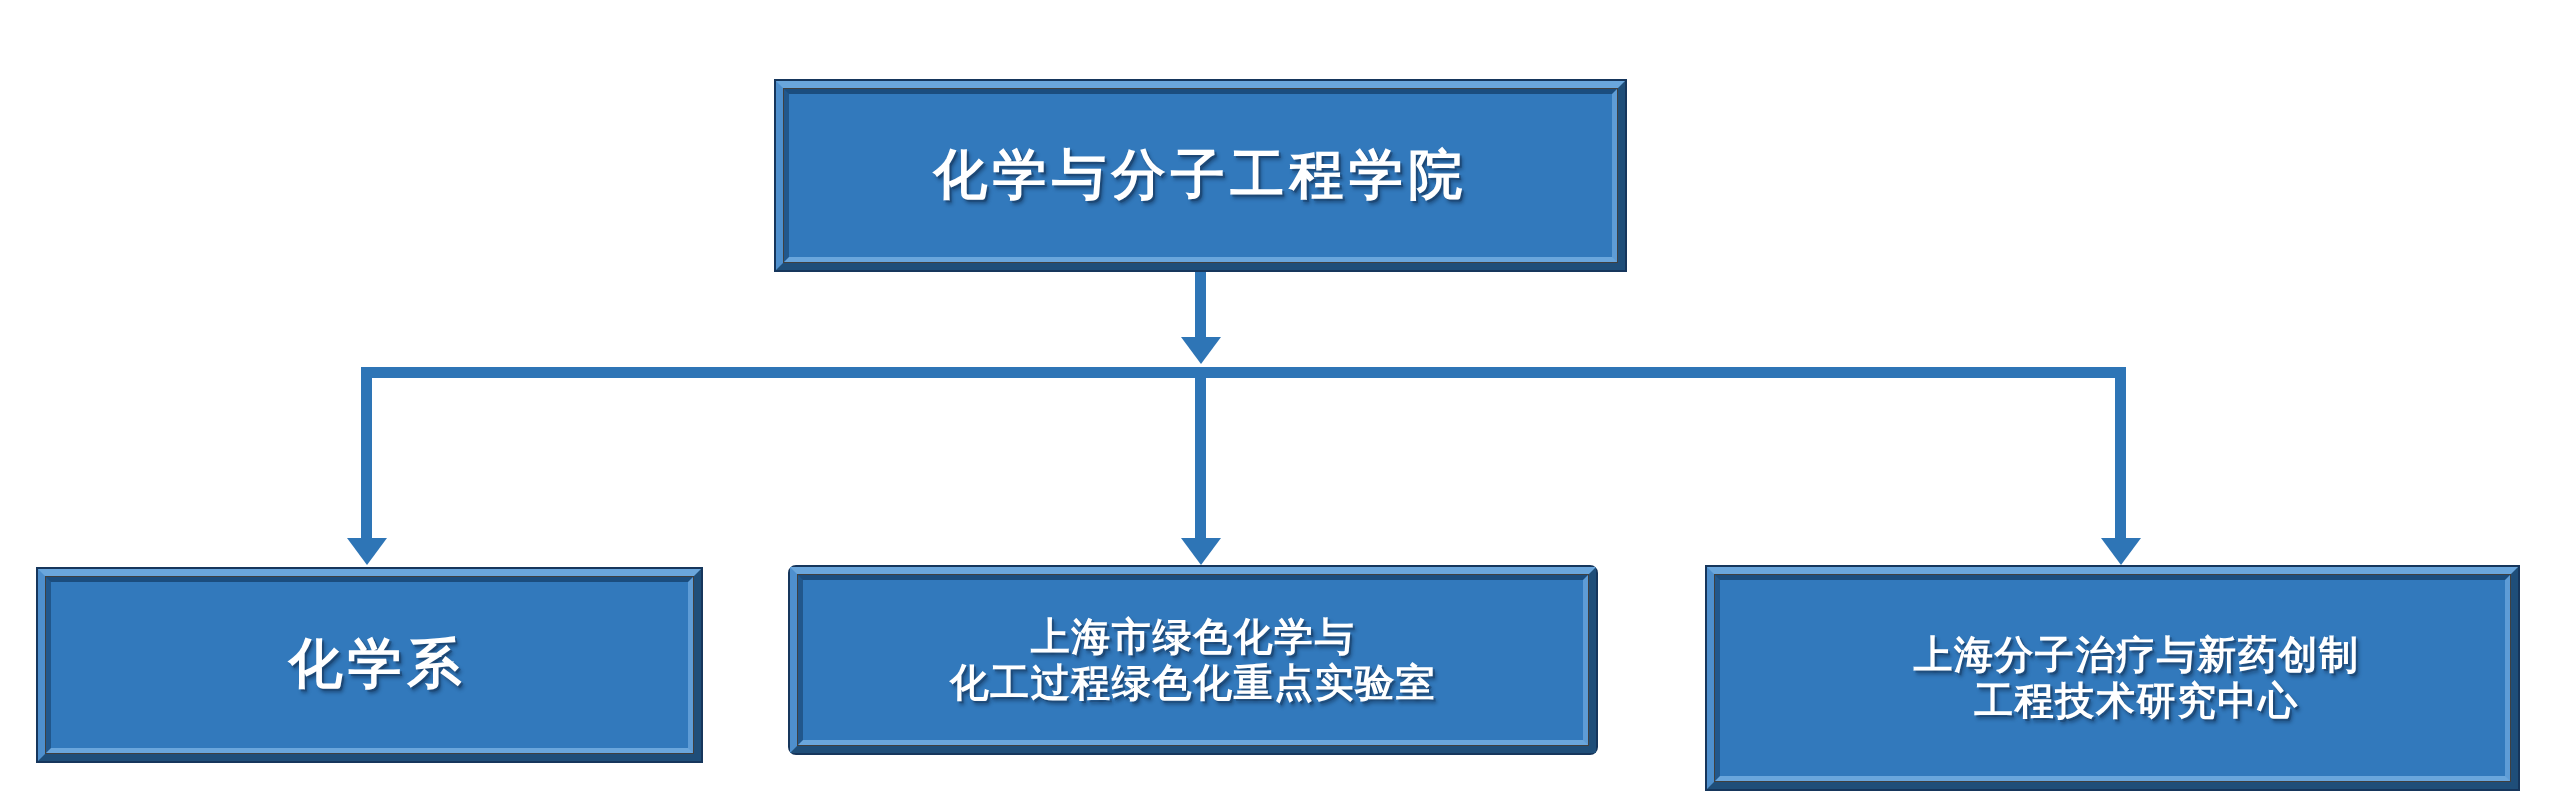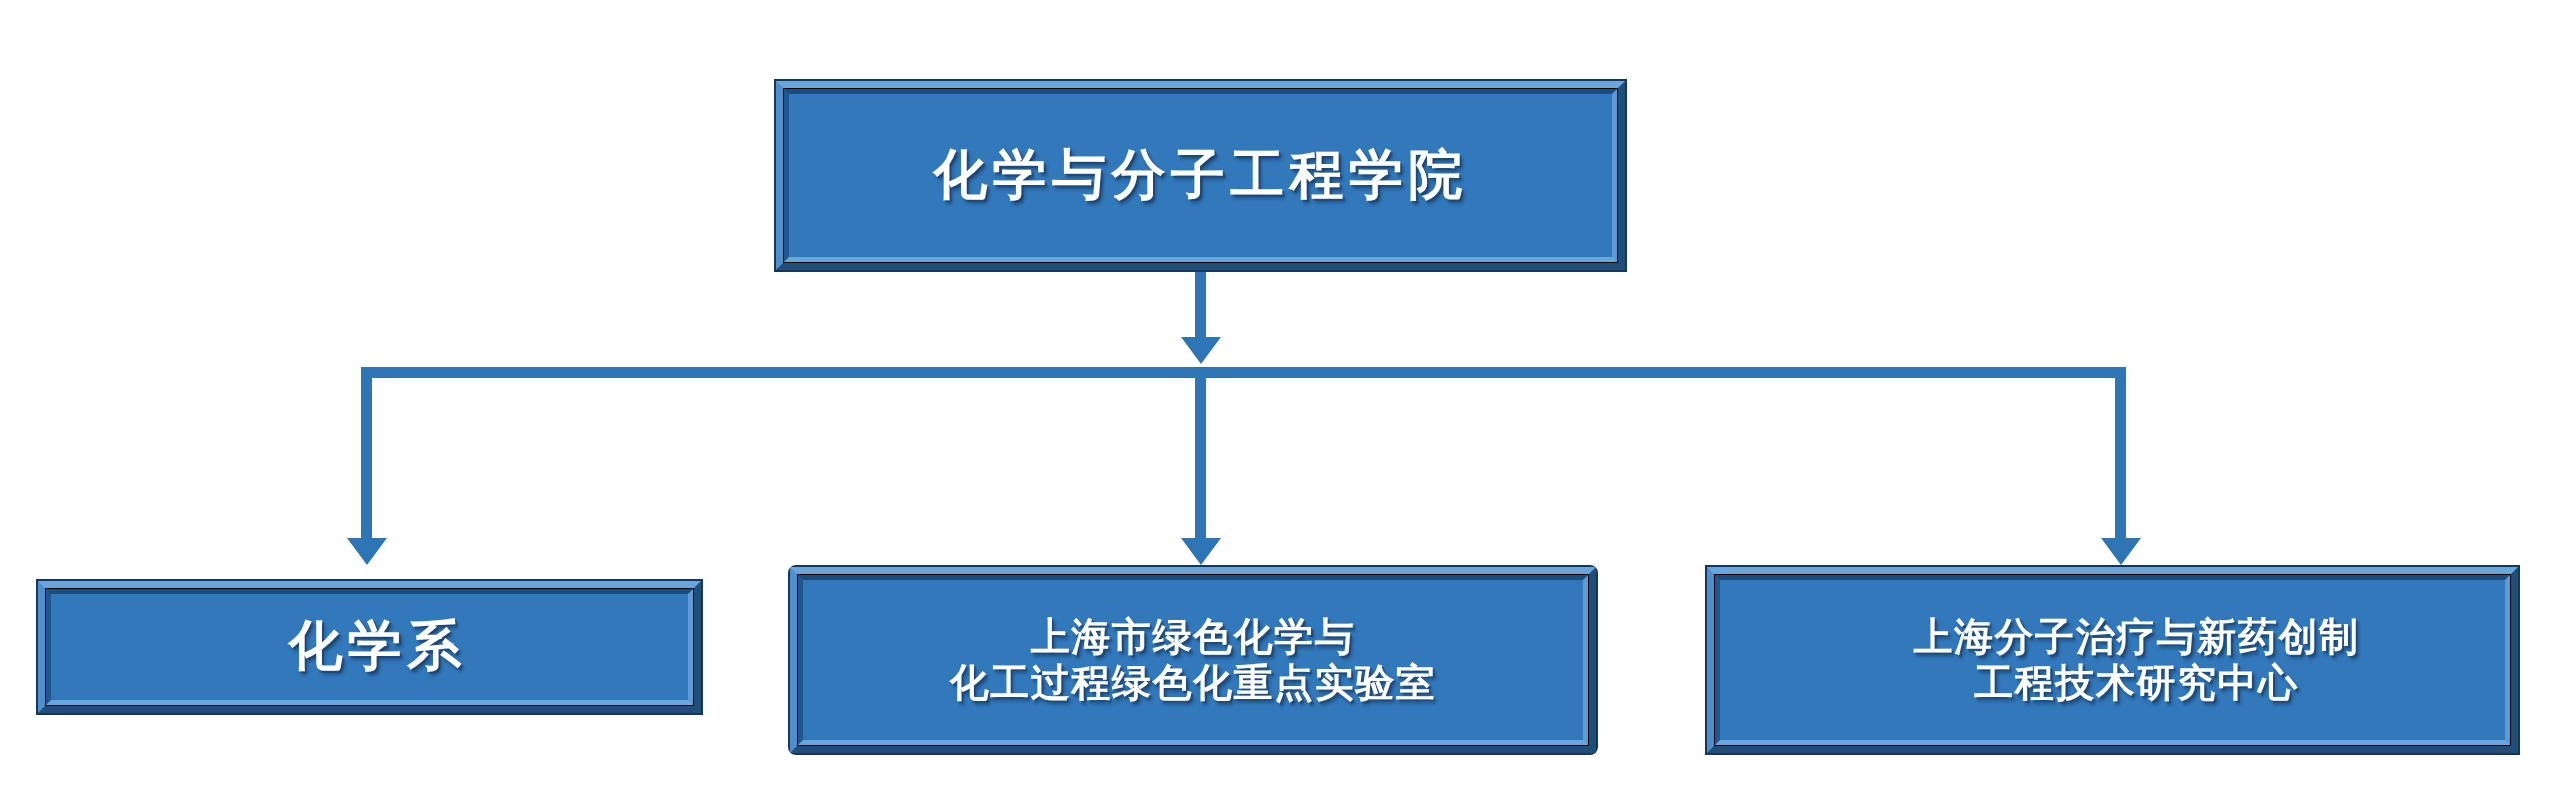--- a/index.html
+++ b/index.html
@@ -17,21 +17,21 @@
     width: 2576px;
     height: 811px;
     background: #ffffff;
     overflow: hidden;
   }
 
   
   .node {
     position: absolute;
     box-sizing: border-box;
-    background: #000000;
+    background: #404040;
     border: 2.9px solid #16365C;
     display: flex;
     align-items: center;
     justify-content: center;
     text-align: center;
   }
   
   .node .bevel-outer {
     position: absolute;
     left: 0; top: 0; right: 0; bottom: 0;
@@ -69,27 +69,27 @@
        2.1px 2.1px 0 rgba(20,50,85,0.40),
        2.9px 3.6px 3.6px rgba(10,30,60,0.42);
     padding: 0 10px;
     white-space: pre-line;
   }
 
   
   #node-root   { left: 774px; top: 79px; width: 853px; height: 193px; }
   #node-root   .node-label { font-size: 54px; letter-spacing: 0.10em; }
 
-  #node-dept   { left: 36px;   top: 579px; width: 667px;  height: 136px; padding-left: 16px; }
+  #node-dept   { left: 36px;   top: 567px; width: 667px;  height: 196px; padding-left: 16px; }
   #node-dept   .node-label { font-size: 54px; letter-spacing: 0.10em; }
 
   #node-lab    { left: 788px; top: 565px; width: 810px; height: 190px; border-radius: 8px; }
   #node-lab    .node-label { font-size: 39px; }
 
-  #node-center { left: 1705px; top: 565px; width: 815px; height: 190px; padding-left: 48px; }
+  #node-center { left: 1705px; top: 565px; width: 815px; height: 226px; padding-left: 48px; }
   #node-center .node-label { font-size: 39px; }
 
   
   .conn {
     position: absolute;
     background: #2E75B6;
   }
   .conn-v { width: 11.4px; }
   .conn-h { height: 11.4px; }
 

